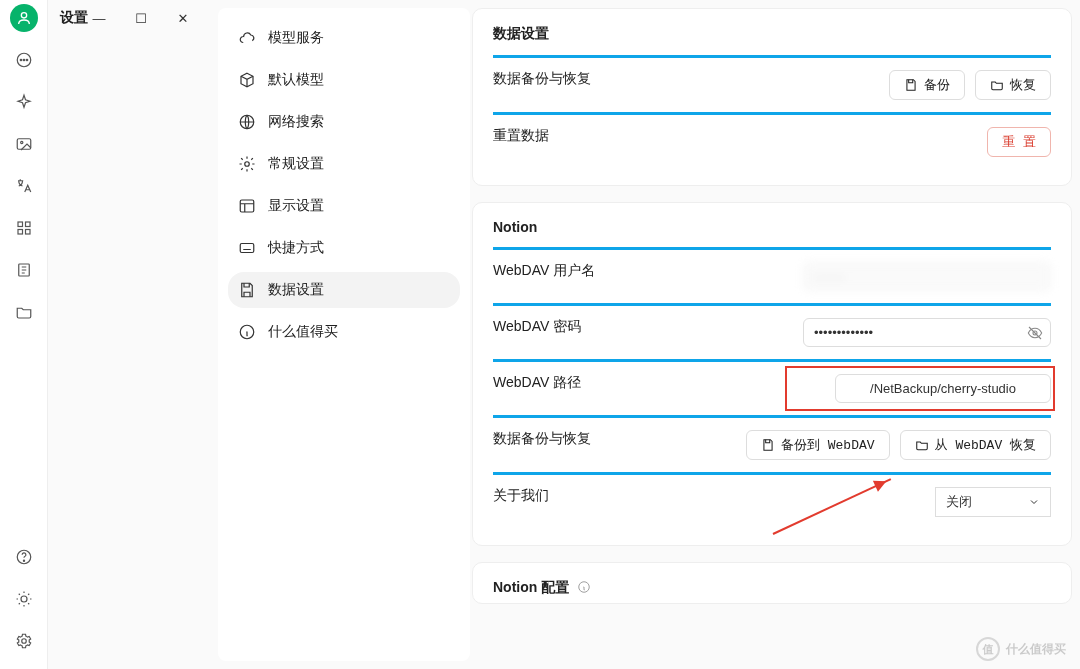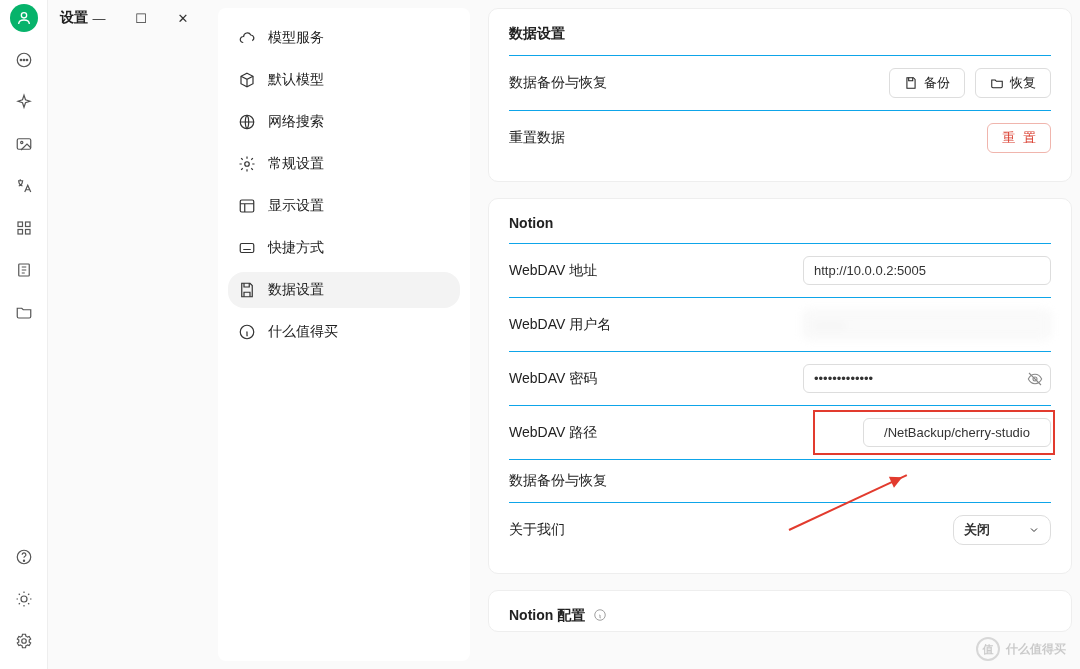--- a/index.html
+++ b/index.html
@@ -12,48 +12,48 @@
   .rail .rail-item { width: 28px; height: 28px; display: flex; align-items: center; justify-content: center; color: #555; margin-bottom: 14px; cursor: pointer; }
   .rail .spacer { flex: 1; }
 
   
   .main { flex: 1; display: flex; flex-direction: row; }
   .titlebar { height: 36px; display: flex; align-items: center; padding: 0 12px; }
   .titlebar .title { font-weight: 600; font-size: 14px; }
   .titlebar .win-controls { margin-left: auto; display: flex; gap: 20px; padding-right: 8px; }
   .titlebar .win-controls span { width: 22px; text-align: center; cursor: pointer; color: #333; font-size: 13px; }
 
-  .body { flex: 1; display: flex; padding: 8px 8px 8px 4px; gap: 18px; min-height: 0; }
+  .body { flex: 1; display: flex; padding: 8px 8px 8px 4px; gap: 2px; min-height: 0; }
 
   
   .sidebar { width: 252px; background: #fff; border-radius: 8px; padding: 12px 10px; }
   .side-item { display: flex; align-items: center; gap: 12px; padding: 9px 10px; border-radius: 16px; cursor: pointer; color: #222; margin-bottom: 6px; }
   .side-item.active { background: #f3f3f3; }
   .side-item .ic { width: 18px; height: 18px; flex: 0 0 18px; display: flex; align-items: center; justify-content: center; color: #333; }
 
   
   .content { flex: 1; overflow: auto; min-width: 0; }
   .panel { background: #fff; border: 1px solid #eee; border-radius: 10px; padding: 16px 20px; margin-bottom: 16px; }
   .panel-title { font-weight: 700; font-size: 14px; margin-bottom: 12px; }
-  .row { display: flex; align-items: center; padding: 12px 0; border-top: 1px solid #0ea5e9; }
+  .row { display: flex; padding: 12px 0; border-top: 3px solid #0ea5e9; }
   .row:first-of-type { border-top: none; }
   .row .label { flex: 0 0 auto; color: #222; }
   .row .controls { margin-left: auto; display: flex; gap: 10px; align-items: center; }
   .btn { display: inline-flex; align-items: center; gap: 6px; border: 1px solid #ddd; background: #fff; padding: 5px 14px; border-radius: 6px; cursor: pointer; font-size: 13px; color: #222; font-family: Liberation Mono, monospace; }
   .btn.danger { color: #d93a2b; border-color: #f0b5ad; }
   .input { width: 248px; border: 1px solid #ddd; border-radius: 6px; padding: 6px 10px; font-size: 13px; color: #333; background: #fff; }
   .input.wide { width: 248px; }
   .pw-wrap { position: relative; }
   .pw-wrap .eye { position: absolute; right: 8px; top: 50%; transform: translateY(-50%); color: #888; cursor: pointer; }
   .blur { filter: blur(4px); color: #888; background: #fafafa; border-color: #eee; letter-spacing: 1px; }
 
   .highlight-box { position: relative; }
   .highlight-box::after { content: ""; position: absolute; left: -50px; right: -4px; top: -8px; bottom: -8px; border: 2px solid #e23b2e; pointer-events: none; }
 
-  .select { display: inline-flex; align-items: center; justify-content: space-between; width: 98px; border: 1px solid #ddd; border-radius: 10px; padding: 5px 10px; cursor: pointer; font-size: 13px; color: #333; font-weight: bold; }
+  .select { display: inline-flex; align-items: center; justify-content: space-between; width: 116px; border: 1px solid #ddd; border-radius: 0; padding: 5px 10px; cursor: pointer; font-size: 13px; color: #333; }
 
   
   .arrow { position: absolute; width: 150px; height: 2px; background: #e23b2e; transform-origin: left center; }
   .arrow::after { content: ""; position: absolute; right: -1px; top: -5px; border: 6px solid transparent; border-left-color: #e23b2e; border-left-width: 12px; }
 
   
   .watermark { position: absolute; right: 14px; bottom: 8px; display: flex; align-items: center; gap: 6px; color: #bbb; font-size: 12px; font-weight: 600; opacity: .75; }
   .watermark .circ { width: 24px; height: 24px; border: 2px solid #ccc; border-radius: 50%; display: flex; align-items: center; justify-content: center; font-size: 11px; }
 
   svg { display: block; }
@@ -252,26 +252,20 @@
               <button class="btn danger">
                 <span>重 置</span>
               </button>
             </div>
           </div>
         </div>
 
         <div class="panel" style="position:relative">
           <div class="panel-title">Notion</div>
 
-          <div class="row">
-            <span class="label">WebDAV 地址</span>
-            <div class="controls">
-              <input class="input wide" value="http://10.0.0.2:5005" style="">
-            </div>
-          </div>
 
           <div class="row">
             <span class="label">WebDAV 用户名</span>
             <div class="controls">
               <input class="input blur" value="······" style="">
             </div>
           </div>
 
           <div class="row">
             <span class="label">WebDAV 密码</span>
@@ -285,26 +279,41 @@
                       <path d="M3 3l18 18"></path>
                     </svg>
                 </span>
               </div>
             </div>
           </div>
 
           <div class="row">
             <span class="label">WebDAV 路径</span>
             <div class="controls highlight-box">
-              <input class="input" style="width: 188px; text-align: center;" value="/NetBackup/cherry-studio">
+              <input class="input" style="width: 216px; text-align: center;" value="/NetBackup/cherry-studio">
             </div>
           </div>
 
           <div class="row">
             <span class="label">数据备份与恢复</span>
+            <div class="controls">
+              <button class="btn">
+                <svg width="14" height="14" viewBox="0 0 24 24" fill="none" stroke="currentColor" stroke-width="1.8">
+                    <path d="M5 3h11l3 3v15H5z"></path>
+                    <path d="M8 3v5h7V3"></path>
+                  </svg>
+                <span>备份到 WebDAV</span>
+              </button>
+              <button class="btn">
+                <svg width="14" height="14" viewBox="0 0 24 24" fill="none" stroke="currentColor" stroke-width="1.8">
+                    <path d="M3 7h6l2 2h10v9a2 2 0 0 1-2 2H5a2 2 0 0 1-2-2z"></path>
+                  </svg>
+                <span>从 WebDAV 恢复</span>
+              </button>
+            </div>
           </div>
 
           <div class="row">
             <span class="label">关于我们</span>
             <div class="controls">
               <div class="select">
                 <span>关闭</span>
                 <svg width="12" height="12" viewBox="0 0 24 24" fill="none" stroke="currentColor" stroke-width="2">
                     <path d="M6 9l6 6 6-6"></path>
                   </svg>

